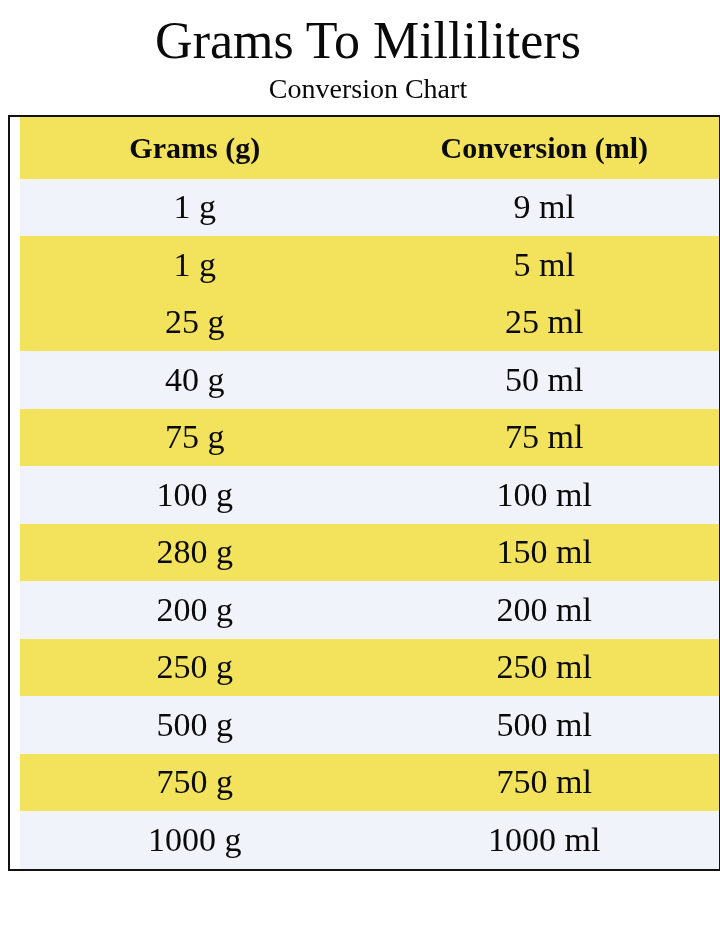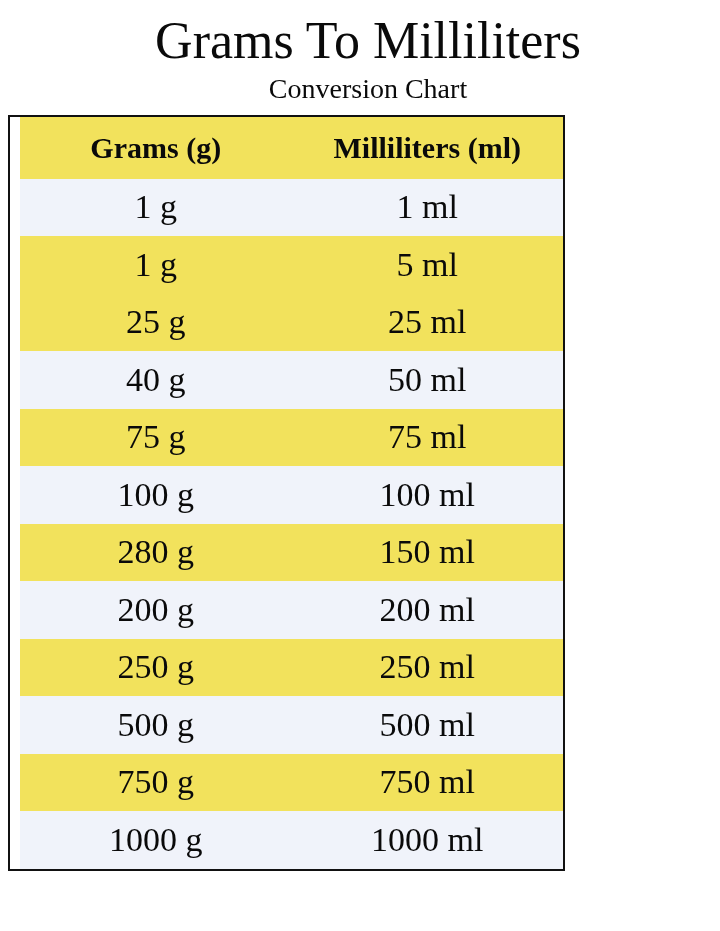--- a/index.html
+++ b/index.html
@@ -33,21 +33,21 @@
   }
   .subtitle {
     font-family: "Liberation Serif", serif;
     font-size: 28px;
     font-weight: normal;
     color: #0a0a0a;
     margin: 4px 0 10px 0;
     text-align: center;
   }
   .table-wrap {
-    width: 557px;
+    width: 713px;
     border: 2px solid #111111;
     box-sizing: border-box;
     background: #ffffff;
     overflow: hidden;
     padding-left: 10px;
   }
   table {
     width: 100%;
     border-collapse: collapse;
     table-layout: fixed;
@@ -88,27 +88,27 @@
 <div class="page">
 
   <div class="title">Grams To Milliliters</div>
   <div class="subtitle">Conversion Chart</div>
 
   <div class="table-wrap">
     <table>
       <thead>
         <tr>
           <th>Grams (g)</th>
-          <th>Milliliters (ml)</th>
+          <th>Conversion (ml)</th>
         </tr>
       </thead>
       <tbody>
         <tr class="odd">
           <td>1 g</td>
-          <td>1 ml</td>
+          <td>9 ml</td>
         </tr>
         <tr class="even">
           <td>1 g</td>
           <td>5 ml</td>
         </tr>
         <tr class="even">
           <td>25 g</td>
           <td>25 ml</td>
         </tr>
         <tr class="odd">

